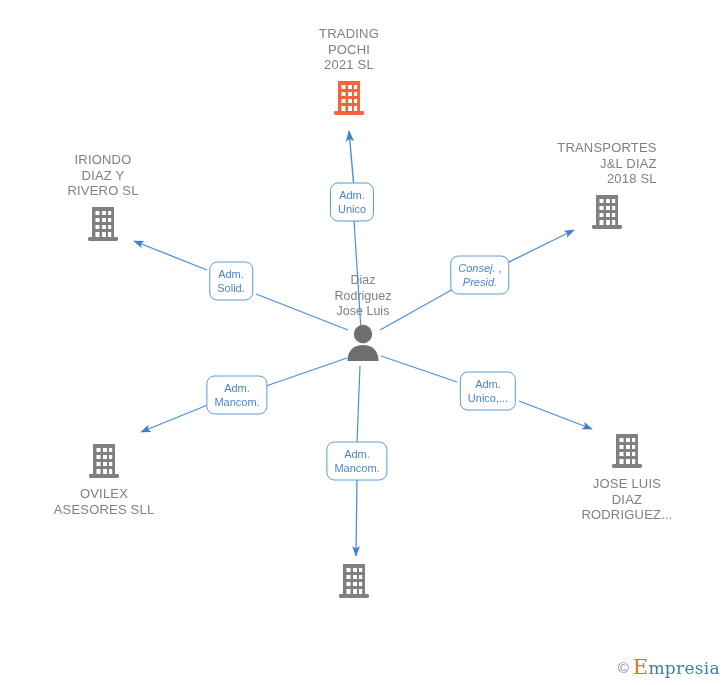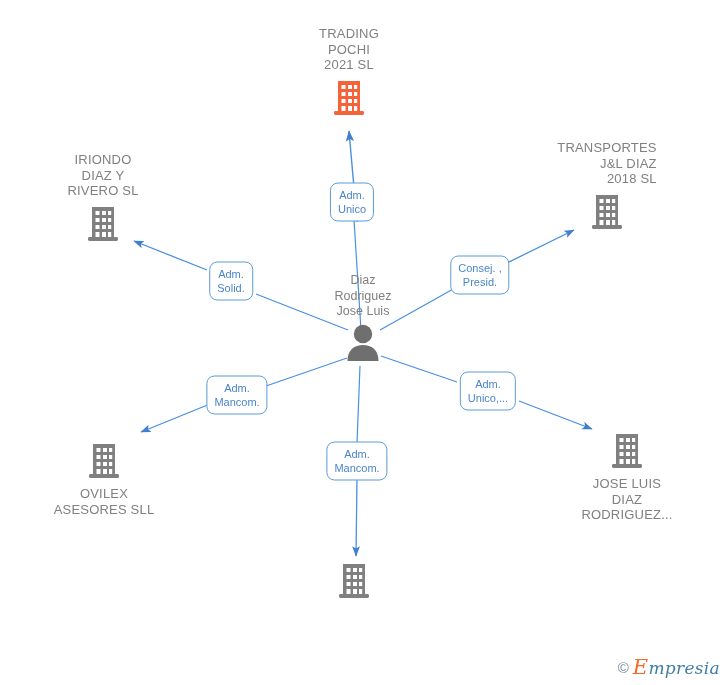--- a/index.html
+++ b/index.html
@@ -96,21 +96,20 @@
     align-items: center;
     gap: 4px;
   }
   .watermark .copy {
     color: #7a8a99;
     font-size: 15px;
     line-height: 15px;
   }
   .watermark .brand {
     font-family: "DejaVu Serif", serif;
-    font-style: italic;
     font-size: 17px;
     color: #3f7fa6;
     letter-spacing: .3px;
   }
   .watermark .brand .cap {
     color: #ef6c2a;
     font-size: 21px;
   }
 </style>
 </head>
@@ -293,21 +292,21 @@
         <circle cx="20" cy="11" r="9.2" fill="#6f6f6f"></circle>
         <path d="M4.5 38 C4.5 26.5 11.5 22 20 22 C28.5 22 35.5 26.5 35.5 38 Z" fill="#6f6f6f"></path>
       </svg>
     </div>
   </div>
 
   <div class="edge-label" style="left:352px; top:202px;">Adm.
 Unico</div>
   <div class="edge-label" style="left:231px; top:281px;">Adm.
 Solid.</div>
-  <div class="edge-label" style="left:480px; top:275px;">Consej. ,
+  <div class="edge-label" style="left:480px; top:275px;font-style:italic;">Consej. ,
 Presid.</div>
   <div class="edge-label" style="left:237px; top:395px;">Adm.
 Mancom.</div>
   <div class="edge-label" style="left:488px; top:391px;">Adm.
 Unico,...</div>
   <div class="edge-label" style="left:357px; top:461px;">Adm.
 Mancom.</div>
 
   <div class="watermark">
     <span class="copy">©</span>

